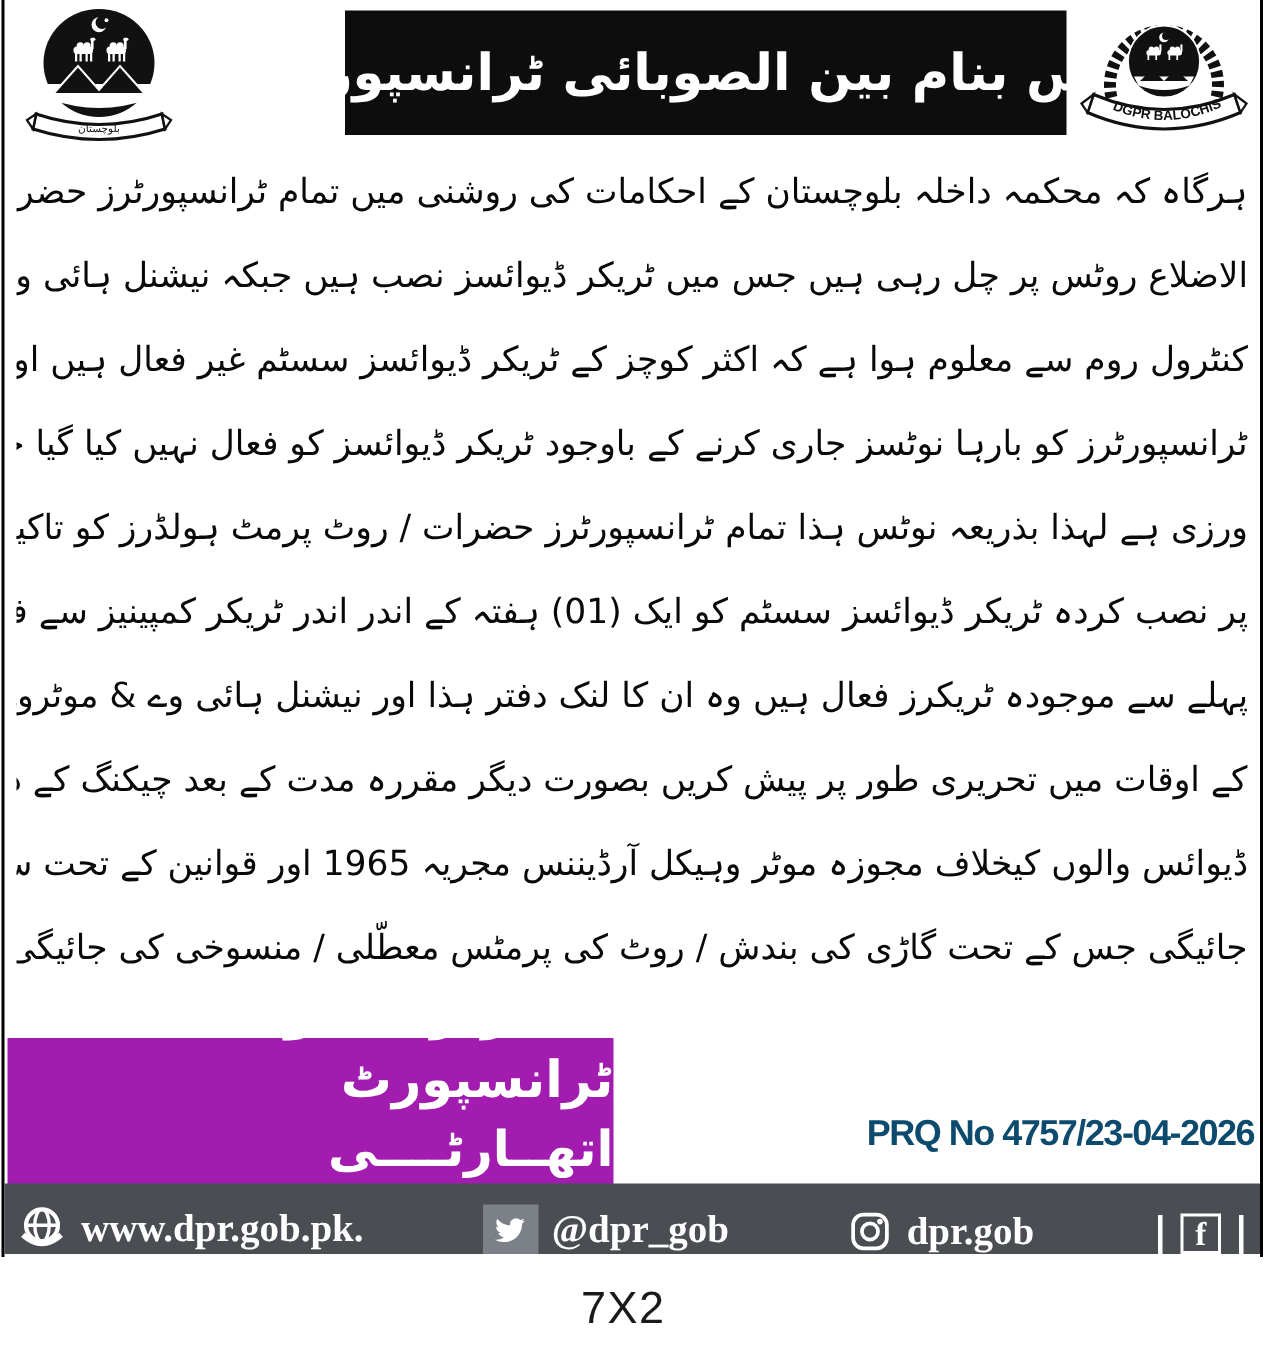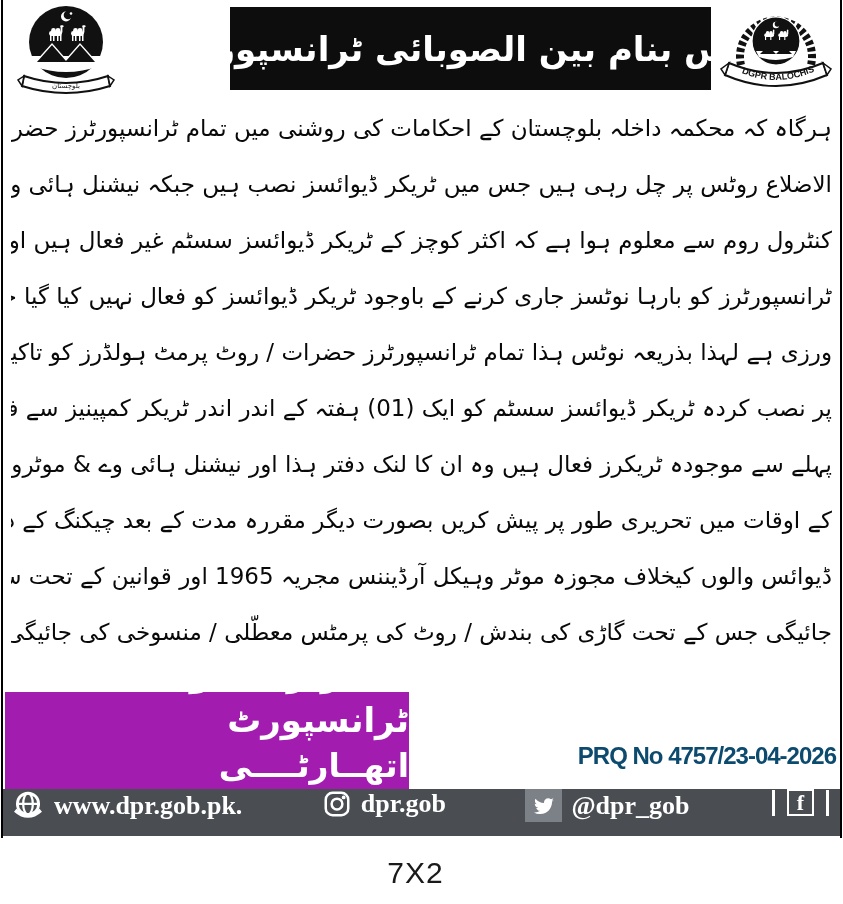--- a/index.html
+++ b/index.html
@@ -18,21 +18,21 @@
 
   
   .sig-box{position:absolute;left:2px;top:676px;width:404px;height:102px;background:#a21caf;color:#fff;display:flex;flex-direction:column;align-items:center;justify-content:center;direction:rtl;margin-top:16px;}
   .sig-line1{font-size:34px;font-weight:bold;line-height:46px;}
   .sig-line2{font-size:33px;font-weight:bold;line-height:46px;}
 
   
   .prq{position:absolute;right:4px;top:742px;font-family:"Liberation Sans",sans-serif;font-weight:bold;font-size:24px;letter-spacing:-1px;color:#0c4a6e;white-space:nowrap;}
 
   
-  .social-bar{position:absolute;left:-2px;right:-2px;top:789px;height:47px;background:#4a4e53;display:flex;align-items:flex-start;justify-content:space-between;padding:0 10px;box-sizing:border-box;color:#fff;font-family:"Liberation Serif",serif;font-weight:bold;font-size:26px;gap:35px;}
+  .social-bar{position:absolute;left:-2px;right:-2px;top:789px;height:47px;background:#4a4e53;display:flex;align-items:flex-end;justify-content:space-between;padding:0 10px;box-sizing:border-box;color:#fff;font-family:"Liberation Serif",serif;font-weight:bold;font-size:26px;gap:35px;}
   .bar-item{display:flex;align-items:center;gap:9px;white-space:nowrap;}
   .chip{width:37px;height:33px;background:#7b8187;display:flex;align-items:center;justify-content:center;}
   .fb-sep{display:inline-block;width:3px;height:26px;background:#fff;margin:0 3px;}
   .fb-box{width:27px;height:27px;border:2px solid #fff;box-sizing:border-box;display:flex;align-items:flex-end;justify-content:center;font-family:"Liberation Serif",serif;font-size:22px;font-weight:bold;color:#fff;line-height:22px;}
 
   
   .size-label{position:absolute;left:0;right:12px;top:856px;text-align:center;font-family:"Liberation Sans",sans-serif;font-size:30px;color:#1a1a1a;letter-spacing:1px;}
 </style>
 </head>
 <body>
@@ -161,34 +161,34 @@
     <div class="bar-item">
       <svg width="34" height="34" viewBox="0 0 24 24">
         <circle cx="12" cy="10.5" r="7.5" fill="none" stroke="#fff" stroke-width="2"></circle>
         <ellipse cx="12" cy="10.5" rx="3.4" ry="7.5" fill="none" stroke="#fff" stroke-width="1.6"></ellipse>
         <line x1="4.5" y1="10.5" x2="19.5" y2="10.5" stroke="#fff" stroke-width="1.6"></line>
         <path d="M3,15 Q12,23 21,15" fill="none" stroke="#fff" stroke-width="2.6"></path>
       </svg>
       <span>www.dpr.gob.pk.</span>
     </div>
     <div class="bar-item">
+      <span class="chip">
+        <svg width="24" height="24" viewBox="0 0 24 24" fill="#fff">
+          <path d="M22 5.9c-.7.3-1.5.5-2.3.6.8-.5 1.4-1.3 1.7-2.2-.8.5-1.6.8-2.5 1A4.1 4.1 0 0 0 12 8.1c0 .3 0 .6.1.9C8.6 8.8 5.5 7.2 3.5 4.7c-.4.6-.6 1.4-.6 2.1 0 1.4.7 2.7 1.8 3.4-.7 0-1.3-.2-1.9-.5v.1c0 2 1.4 3.7 3.3 4-.3.1-.7.2-1.1.2-.3 0-.5 0-.8-.1.5 1.6 2 2.8 3.8 2.9a8.3 8.3 0 0 1-6.1 1.7A11.7 11.7 0 0 0 8.3 20c7.5 0 11.7-6.3 11.7-11.7v-.5c.8-.6 1.5-1.3 2-2z"></path>
+        </svg>
+      </span>
+      <span>@dpr_gob</span>
+    </div>
+    <div class="bar-item">
       <svg width="30" height="30" viewBox="0 0 24 24">
         <rect x="3" y="3" width="18" height="18" rx="5.5" fill="none" stroke="#fff" stroke-width="2"></rect>
         <circle cx="12" cy="12" r="4.3" fill="none" stroke="#fff" stroke-width="2"></circle>
         <circle cx="17.3" cy="6.7" r="1.5" fill="#fff"></circle>
       </svg>
       <span>dpr.gob</span>
-    </div>
-    <div class="bar-item">
-      <span class="chip">
-        <svg width="24" height="24" viewBox="0 0 24 24" fill="#fff">
-          <path d="M22 5.9c-.7.3-1.5.5-2.3.6.8-.5 1.4-1.3 1.7-2.2-.8.5-1.6.8-2.5 1A4.1 4.1 0 0 0 12 8.1c0 .3 0 .6.1.9C8.6 8.8 5.5 7.2 3.5 4.7c-.4.6-.6 1.4-.6 2.1 0 1.4.7 2.7 1.8 3.4-.7 0-1.3-.2-1.9-.5v.1c0 2 1.4 3.7 3.3 4-.3.1-.7.2-1.1.2-.3 0-.5 0-.8-.1.5 1.6 2 2.8 3.8 2.9a8.3 8.3 0 0 1-6.1 1.7A11.7 11.7 0 0 0 8.3 20c7.5 0 11.7-6.3 11.7-11.7v-.5c.8-.6 1.5-1.3 2-2z"></path>
-        </svg>
-      </span>
-      <span>@dpr_gob</span>
     </div>
     <div class="bar-item">
       <span class="fb-sep"></span>
       <span class="fb-box">f</span>
       <span class="fb-sep"></span>
     </div>
   </div>
 
 </div>
 

